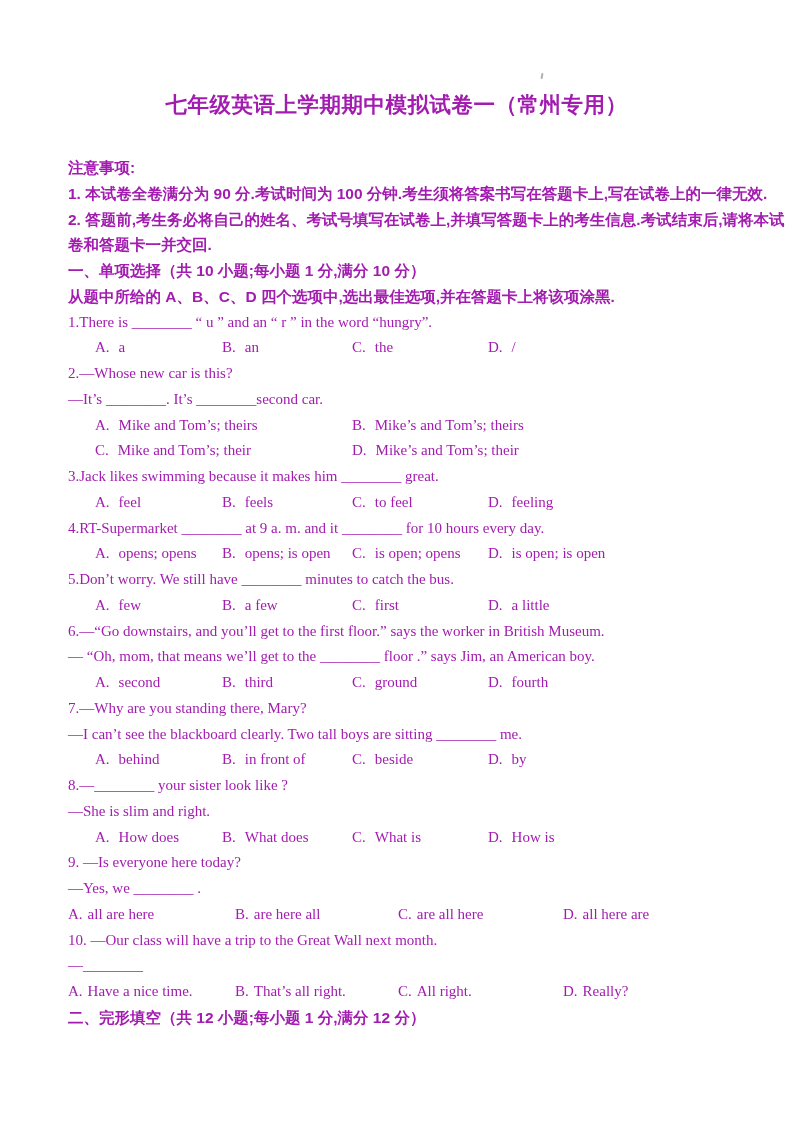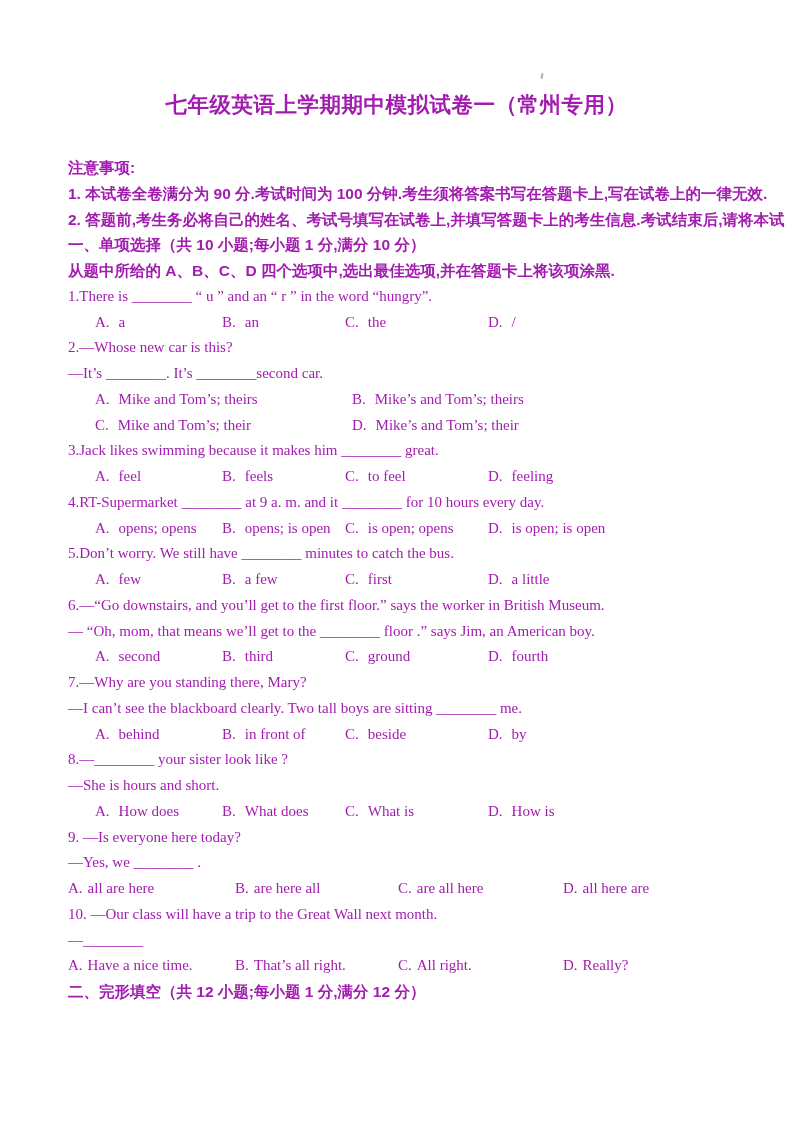--- a/index.html
+++ b/index.html
@@ -43,21 +43,21 @@
   .zh{
     font-family:"Liberation Sans","DejaVu Sans",sans-serif;
     font-weight:700;
     font-size:15.5px;
   }
   .opts{position:relative;}
   .opt{position:absolute;top:0;white-space:nowrap;}
   .opt .olab{display:inline-block;margin-right:9px;}
   .v-indent .o1{left:27px;}
   .v-indent .o2{left:154px;}
-  .v-indent .o3{left:277px;}
+  .v-indent .o3{left:284px;}
   .v-indent .o4{left:420px;}
   .v-two .o1{left:27px;}
   .v-two .o2{left:284px;}
   .v-wide .o1{left:0;text-align:right;}
   .v-wide .o2{left:167px;}
   .v-wide .o3{left:330px;}
   .v-wide .o4{left:495px;}
   .v-wide .opt .olab{margin-right:5px;}
 </style>
 </head>
@@ -67,20 +67,21 @@
 
   <div class="scan-artifact"></div>
 
   <div class="title">七年级英语上学期期中模拟试卷一（常州专用）</div>
 
   <div class="content">
 
     <div class="ln zh">注意事项:</div>
     <div class="ln zh">1. 本试卷全卷满分为 90 分.考试时间为 100 分钟.考生须将答案书写在答题卡上,写在试卷上的一律无效.</div>
     <div class="ln zh">2. 答题前,考生务必将自己的姓名、考试号填写在试卷上,并填写答题卡上的考生信息.考试结束后,请将本试</div>
+    <div class="ln zh">卷和答题卡一并交回.</div>
 
     <div class="ln zh">一、单项选择（共 10 小题;每小题 1 分,满分 10 分）</div>
     <div class="ln zh">从题中所给的 A、B、C、D 四个选项中,选出最佳选项,并在答题卡上将该项涂黑.</div>
 
     <div class="ln">1.There is ________ “ u ” and an “ r ” in the word “hungry”.</div>
     <div class="ln opts v-indent">
       <span class="opt o1"><span class="olab">A.</span><span>a</span></span>
       <span class="opt o2"><span class="olab">B.</span><span>an</span></span>
       <span class="opt o3"><span class="olab">C.</span><span>the</span></span>
       <span class="opt o4"><span class="olab">D.</span><span>/</span></span>
@@ -133,21 +134,21 @@
     <div class="ln">7.—Why are you standing there, Mary?</div>
     <div class="ln">—I can’t see the blackboard clearly. Two tall boys are sitting ________ me.</div>
     <div class="ln opts v-indent">
       <span class="opt o1"><span class="olab">A.</span><span>behind</span></span>
       <span class="opt o2"><span class="olab">B.</span><span>in front of</span></span>
       <span class="opt o3"><span class="olab">C.</span><span>beside</span></span>
       <span class="opt o4"><span class="olab">D.</span><span>by</span></span>
     </div>
 
     <div class="ln">8.—________ your sister look like ?</div>
-    <div class="ln">—She is hours and short.</div>
+    <div class="ln">—She is slim and right.</div>
     <div class="ln opts v-indent">
       <span class="opt o1"><span class="olab">A.</span><span>How does</span></span>
       <span class="opt o2"><span class="olab">B.</span><span>What does</span></span>
       <span class="opt o3"><span class="olab">C.</span><span>What is</span></span>
       <span class="opt o4"><span class="olab">D.</span><span>How is</span></span>
     </div>
 
     <div class="ln">9. —Is everyone here today?</div>
     <div class="ln">—Yes, we ________ .</div>
     <div class="ln opts v-wide">

